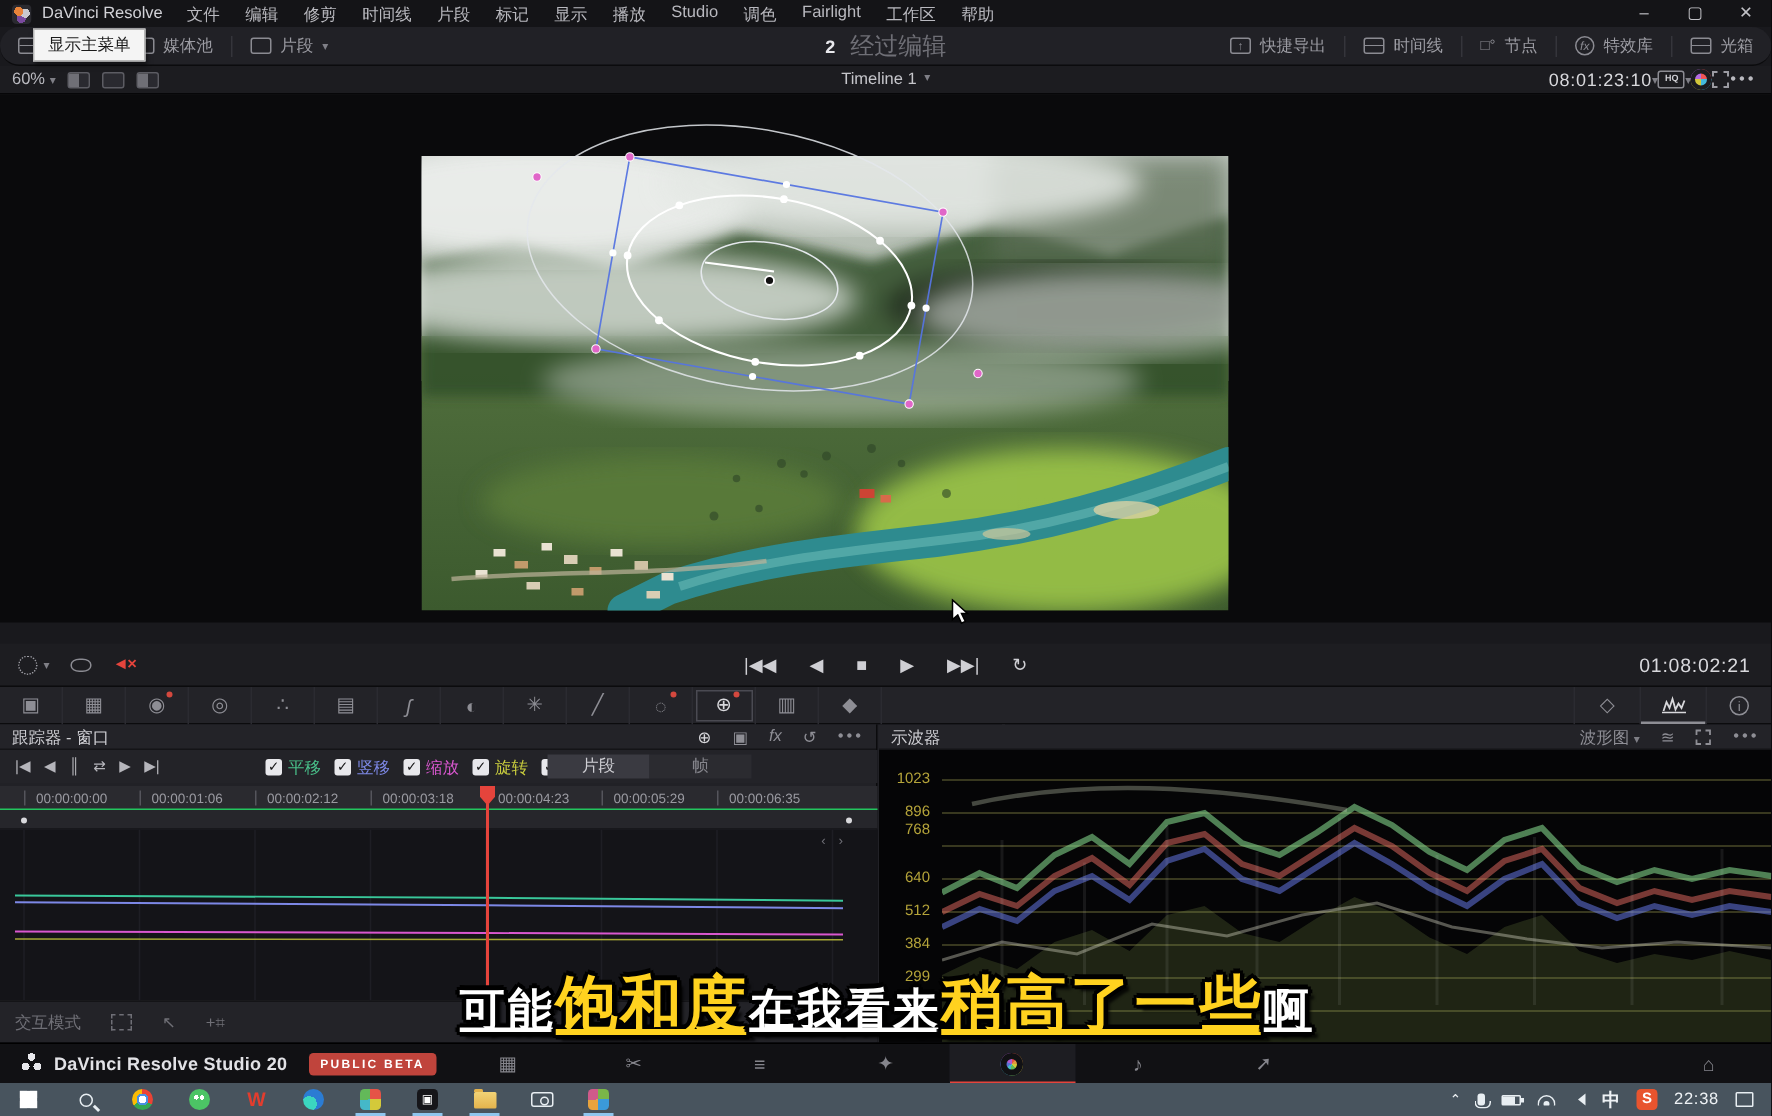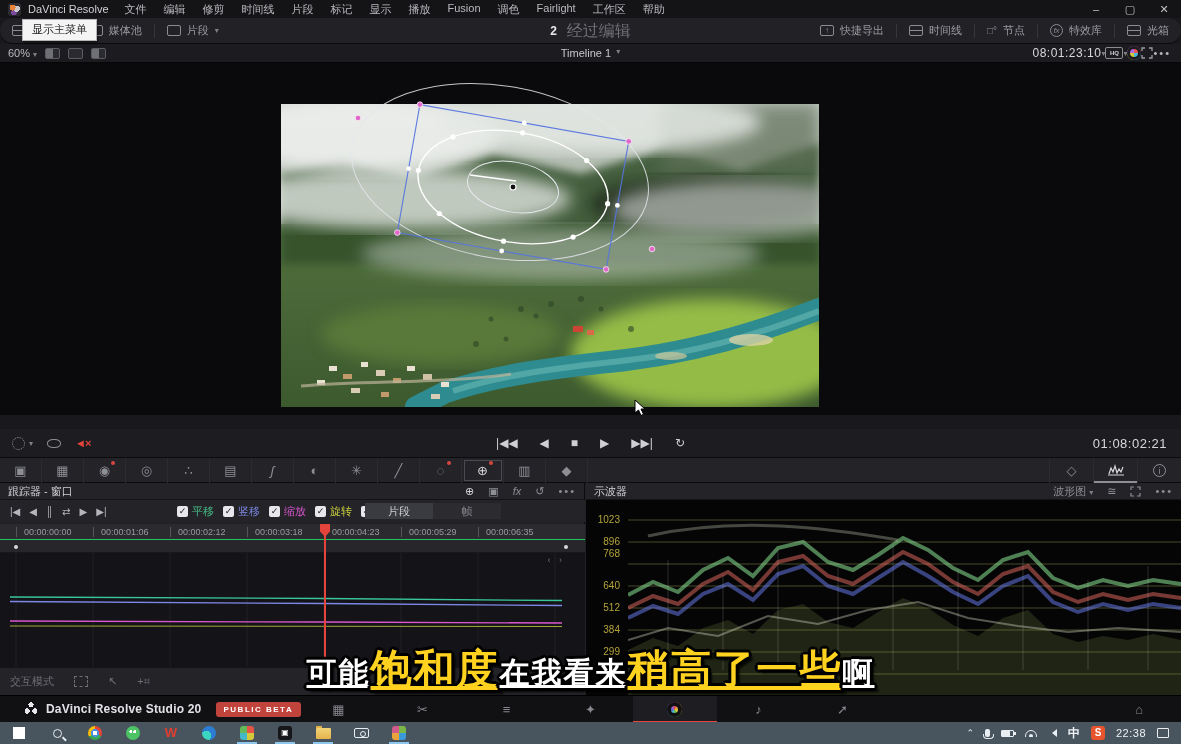--- a/index.html
+++ b/index.html
@@ -111,21 +111,21 @@
   .wavesvg { position:absolute; left:42px; top:0; }
 
   
   .subtitle { left:0; right:0; bottom:47px; display:flex; justify-content:center; align-items:baseline; z-index:40; font-weight:bold; letter-spacing:2px; white-space:nowrap; }
   .subtitle span { text-shadow:3px 0 0 #000,-3px 0 0 #000,0 3px 0 #000,0 -3px 0 #000,2px 2px 0 #000,-2px 2px 0 #000,2px -2px 0 #000,-2px -2px 0 #000,4px 4px 2px rgba(0,0,0,.8);text-decoration:underline; }
   .seg-w { color:#ffffff; font-size:30px; }
   .seg-y { color:#ffd21f; font-size:41px; }
 
   
   .appbar { left:0; top:695px; width:1181px; height:27px; background:#111114; border-top:1px solid #000; display:flex; align-items:center; }
-  .brand { display:flex; align-items:flex-start; gap:8px; padding-left:24px; }
+  .brand { display:flex; align-items:flex-start; gap:8px; padding-left:14px; }
   .dvlogo { width:14px; height:12px;
      background:radial-gradient(circle at 50% 22%, #e8e8ec 0 2.6px, transparent 2.6px),
                 radial-gradient(circle at 22% 75%, #e8e8ec 0 2.6px, transparent 2.6px),
                 radial-gradient(circle at 78% 75%, #e8e8ec 0 2.6px, transparent 2.6px); }
   .prodname { font-size:12px; color:#e2e2e6; font-weight:bold; letter-spacing:.2px; }
   .beta { margin-left:6px; background:#c0443c; color:#fff; font-size:8px; font-weight:bold; letter-spacing:1.5px; padding:3px 8px; border-radius:3px; }
   .pages { position:absolute; left:0; right:0; display:flex; justify-content:center; gap:0; }
   .page { width:84px; height:27px; display:flex; align-items:center; justify-content:center; color:#85858c; font-size:13px; }
   .page.active { background:#1d1d22; box-shadow:inset 0 -2px 0 #e5443c; }
   .colorwheel-pg { width:15px; height:15px; border-radius:50%;
@@ -179,21 +179,21 @@
     <span class="apptitle">DaVinci Resolve</span>
     <nav>
       <span>文件</span>
       <span>编辑</span>
       <span>修剪</span>
       <span>时间线</span>
       <span>片段</span>
       <span>标记</span>
       <span>显示</span>
       <span>播放</span>
-      <span>Fusion</span>
+      <span>Studio</span>
       <span>调色</span>
       <span>Fairlight</span>
       <span>工作区</span>
       <span>帮助</span>
     </nav>
     <div class="wctrls">
       <span>–</span>
       <span>▢</span>
       <span>✕</span>
     </div>

